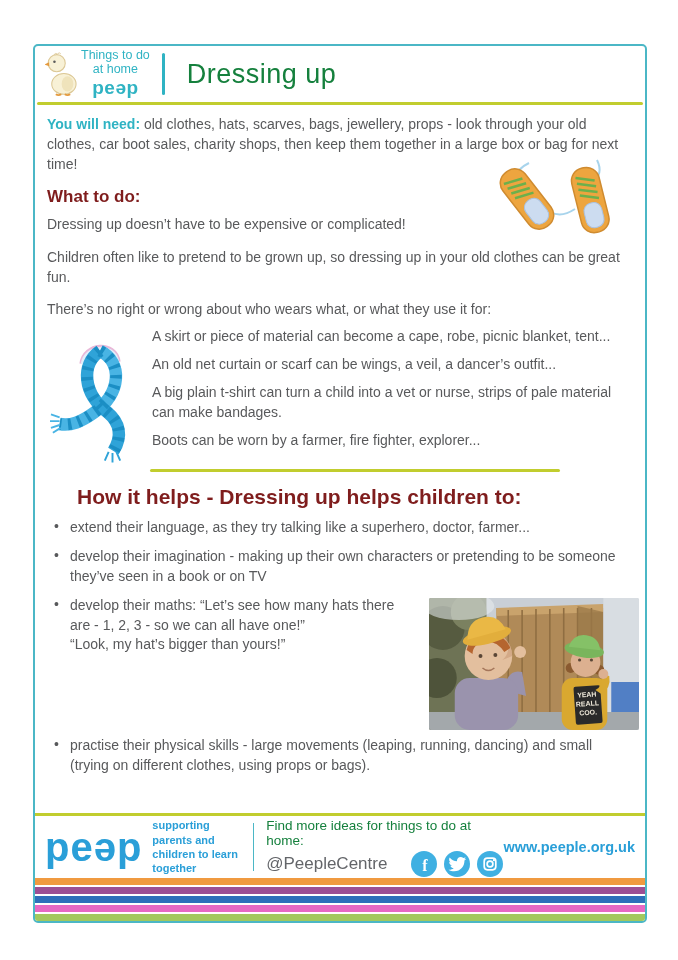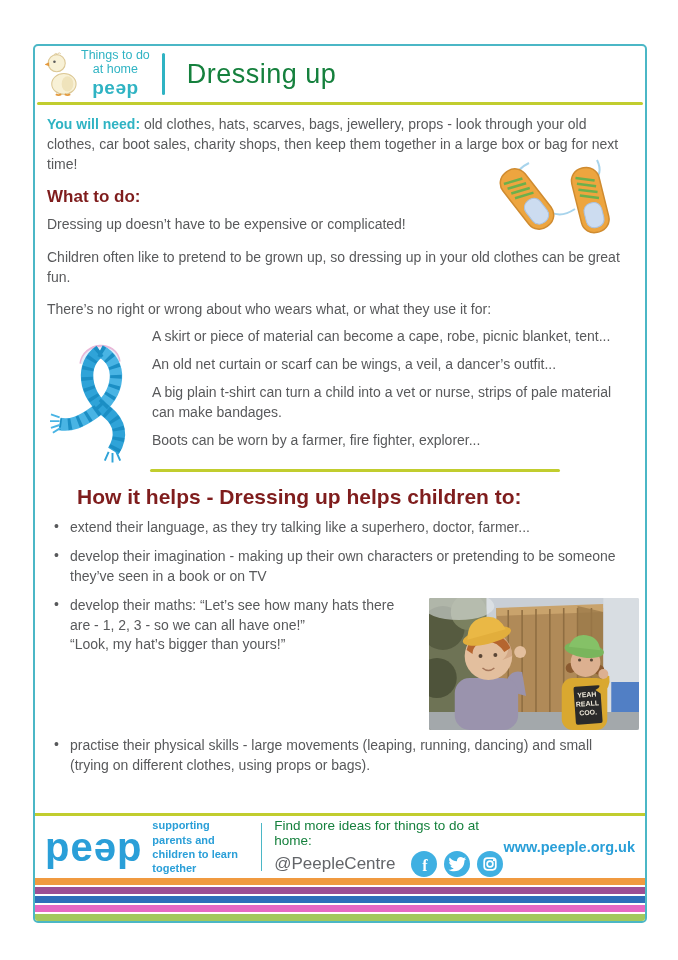--- a/index.html
+++ b/index.html
@@ -39,21 +39,21 @@
   
   .footer {
     position: absolute; left: 0; right: 0; bottom: 43px; height: 65px;
     border-top: 3px solid #c1cd2e; display: flex; align-items: center; padding: 0 8px 0 10px; background: #fff;
   }
   .footer-logo { font-size: 40px; font-weight: bold; color: #2a9fd8; letter-spacing: 1px; line-height: 1; }
   .tagline { color: #2a9fd8; font-weight: bold; font-size: 11px; line-height: 1.3; margin-left: 10px; }
   .fdivider { width: 2px; height: 48px; background: #4bb7c6; margin: 0 12px; }
   .fcenter { display: flex; flex-direction: column; align-items: center; gap: 3px; }
   .find-more { color: #15803d; font-size: 13.5px; }
-  .handle-row { display: flex; align-items: center; gap: 16px; }
+  .handle-row { display: flex; align-items: center; gap: 24px; }
   .handle { color: #636569; font-size: 17px; }
   .social { display: flex; gap: 7px; }
   .social svg { width: 26px; height: 26px; display: block; cursor: pointer; }
   .website { margin-left: auto; color: #2a9fd8; font-weight: bold; font-size: 14.5px; padding-right: 2px; }
   
   .stripes { position: absolute; left: 0; right: 0; bottom: 0; height: 43px; }
   .stripe { height: 7px; margin-bottom: 2px; }
   .stripe:last-child { margin-bottom: 0; }
 </style>
 </head>

